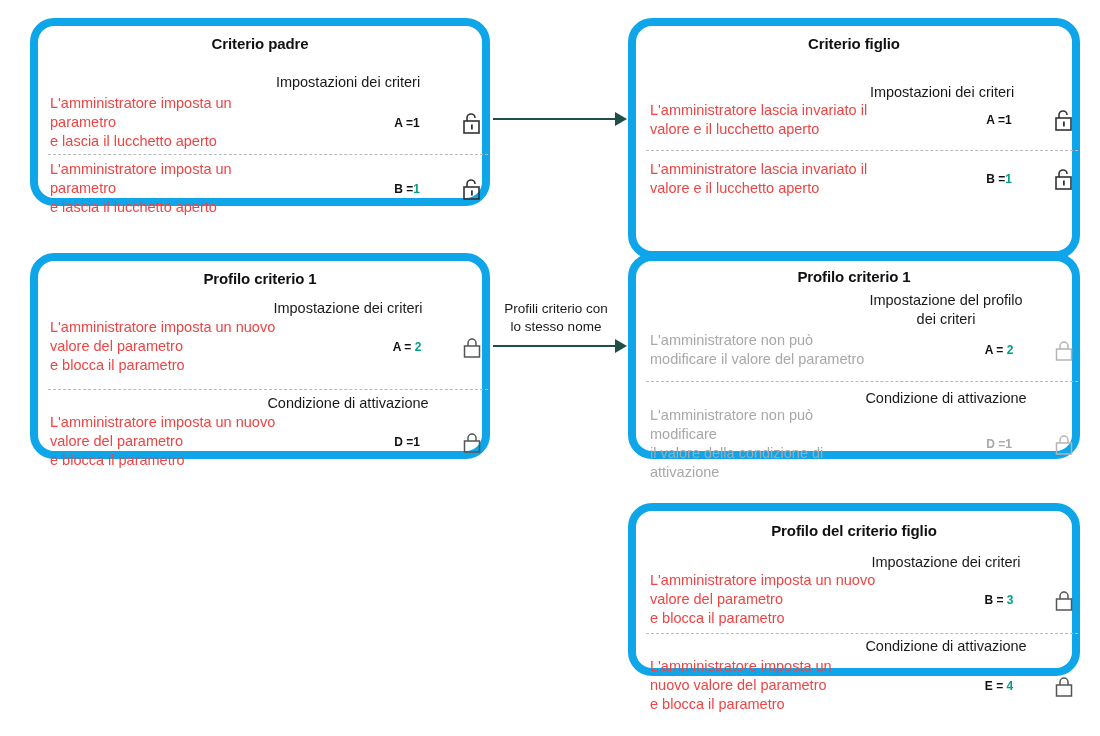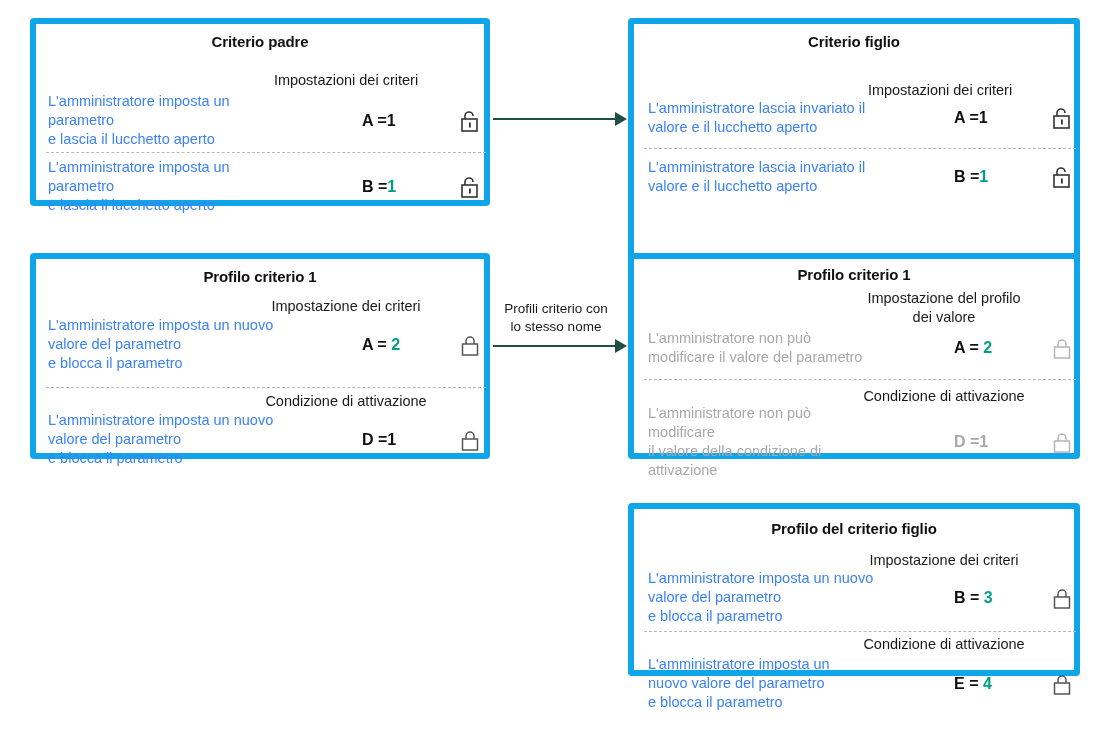--- a/index.html
+++ b/index.html
@@ -20,22 +20,22 @@
     position: absolute;
     left: 0; top: 0;
     width: 1100px;
     height: 736px;
   }
 
   
   .card {
     position: absolute;
     box-sizing: border-box;
-    border: 6px solid #0ea5e9;
-    border-radius: 4px;
+    border: 8px solid #0ea5e9;
+    border-radius: 24px;
     background: #ffffff;
   }
   .card-title {
     text-align: center;
     font-size: 15px;
     font-weight: bold;
     color: #111111;
     letter-spacing: -0.1px;
     margin: 0;
     padding: 0;
@@ -47,32 +47,33 @@
     line-height: 1.28;
   }
   .row-body {
     display: flex;
     align-items: center;
     box-sizing: border-box;
   }
   .row-desc {
     font-size: 14.5px;
     line-height: 1.32;
-    color: #3b82f6;
+    color: #ef4444;
     white-space: pre-line;
     flex: 1 1 auto;
   }
   .row-desc.muted { color: #a8a8a8; }
 
   .row-value {
-    font-size: 16px;
+    font-size: 12px;
     font-weight: bold;
     color: #111111;
     white-space: nowrap;
     width: 86px;
+    text-align: center;
     flex: 0 0 86px;
   }
   .row-value .val {
     color: #00a085;
     font-weight: bold;
   }
   .row-value.muted { color: #a8a8a8; }
 
   .row-lock {
     width: 44px;
@@ -243,21 +244,21 @@
           <path d="M7 11 V8 a4 4 0 0 1 8 0 V11" fill="none" stroke="#555" stroke-width="1.5"></path>
         </svg>
       </div>
     </div>
   </div>
 
   <div class="card" style="left:628px; top:253px; width:452px; height:206px;">
     <div class="card-title" style="margin-top:7px;">Profilo criterio 1</div>
 
     <div class="row-header" style="position:absolute; left:178px; top:30px; width:264px; text-align:center; white-space:pre-line;">Impostazione del profilo
-dei valore</div>
+dei criteri</div>
 
     <div class="row-body" style="position:absolute; left:14px; top:70px; width:436px;">
       <div class="row-desc muted">L'amministratore non può
 modificare il valore del parametro</div>
       <div class="row-value">
         <span>A</span>
         <span>=</span>
         <span class="val">2</span>
       </div>
       <div class="row-lock">

